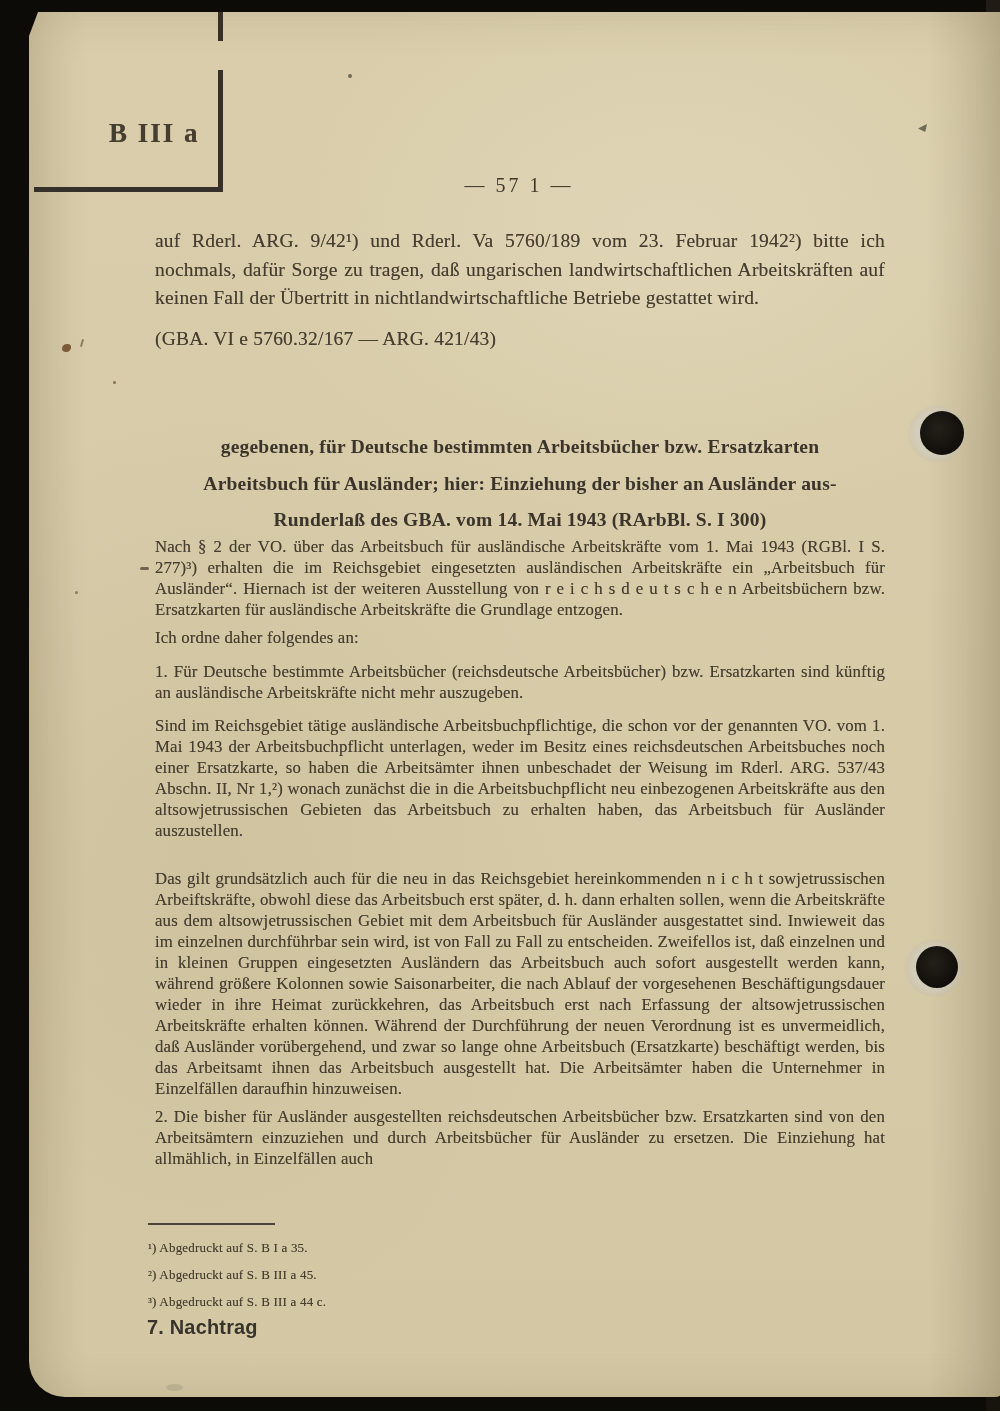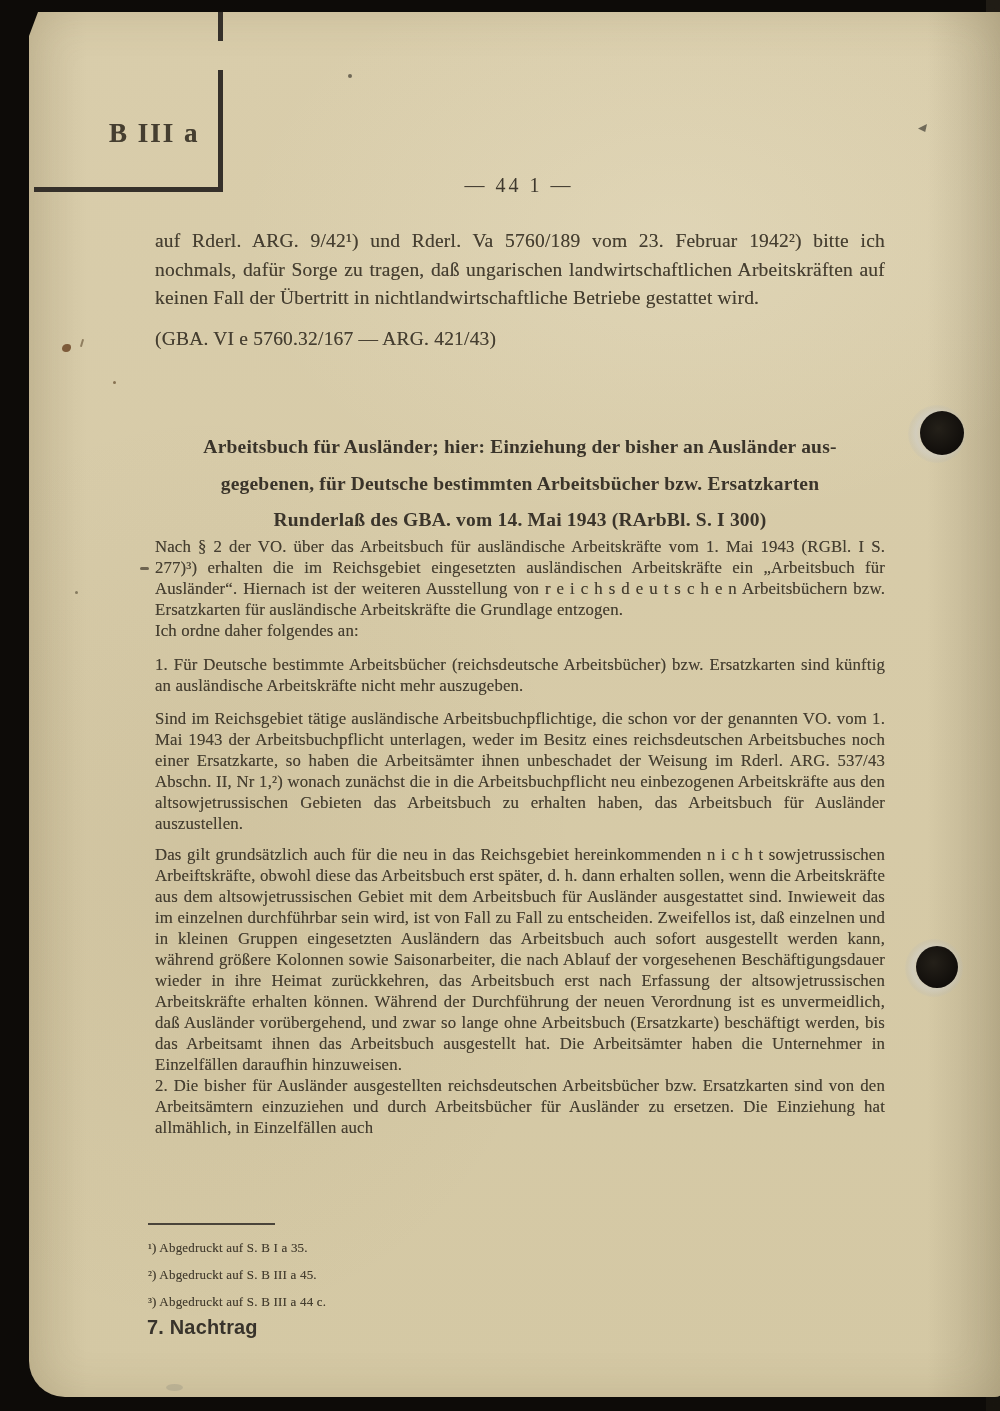--- a/index.html
+++ b/index.html
@@ -44,22 +44,22 @@
   .heading-block { position:absolute; left:126px; top:416px; width:730px;
     text-align:center; color:#3a342a; }
   .title-line { font-weight:700; font-size:19.5px; line-height:37px;
     white-space:nowrap; letter-spacing:.2px; }
   .subtitle { font-weight:700; font-size:19.5px; line-height:30px; margin-top:3px;
     letter-spacing:.2px; }
 
   .body-block { position:absolute; left:126px; top:524px; width:730px; }
   .body-block p { font-size:16.8px; line-height:21px; text-align:justify;
     letter-spacing:.15px; }
-  .gap-a { margin-top:0; } .gap-b { margin-top:13px; }
-  .gap-c { margin-top:12px; }  .gap-d { margin-top:10px; }
+  .gap-a { margin-top:7px; } .gap-b { margin-top:13px; }
+  .gap-c { margin-top:12px; }  .gap-d { margin-top:27px; }
 
   .footnote-block { position:absolute; left:119px; top:1211px; width:730px; }
   .footnote-rule { width:127px; height:0; border-top:2px solid #4a443a; }
   .footnote-list { margin-top:9px; }
   .footnote-list div { font-size:13px; line-height:27px; letter-spacing:.2px; }
 
   .supplement { position:absolute; left:118px; top:1303px;
     font-family:"Liberation Sans", sans-serif; font-weight:700; font-size:21px;
     color:#38332b; letter-spacing:.2px; transform:scaleX(.95);
     transform-origin:left center; }
@@ -95,30 +95,30 @@
 
 <div class="paper">
 
   <div class="corner-wedge"></div>
 
   <div class="rule v-seg1"></div>
   <div class="rule v-seg2"></div>
   <div class="rule h-seg"></div>
   <div class="section-label ink">B III a</div>
 
-  <div class="page-number">— 44 1 —</div>
+  <div class="page-number">— 57 1 —</div>
 
   <div class="intro-block">
     <p class="ink">auf Rderl. ARG. 9/42¹) und Rderl. Va 5760/189 vom 23. Februar 1942²) bitte ich nochmals, dafür Sorge zu tragen, daß ungarischen landwirtschaftlichen Arbeitskräften auf keinen Fall der Übertritt in nichtlandwirtschaftliche Betriebe gestattet wird.</p>
     <p class="ink reference">(GBA. VI e 5760.32/167 — ARG. 421/43)</p>
   </div>
 
   <div class="heading-block">
+    <div class="title-line">gegebenen, für Deutsche bestimmten Arbeitsbücher bzw. Ersatzkarten</div>
     <div class="title-line">Arbeitsbuch für Ausländer; hier: Einziehung der bisher an Ausländer aus-</div>
-    <div class="title-line">gegebenen, für Deutsche bestimmten Arbeitsbücher bzw. Ersatzkarten</div>
     <div class="subtitle">Runderlaß des GBA. vom 14. Mai 1943 (RArbBl. S. I 300)</div>
   </div>
 
   <div class="body-block">
     <p class="ink">Nach § 2 der VO. über das Arbeitsbuch für ausländische Arbeitskräfte vom 1. Mai 1943 (RGBl. I S. 277)³) erhalten die im Reichsgebiet eingesetzten ausländischen Arbeitskräfte ein „Arbeitsbuch für Ausländer“. Hiernach ist der weiteren Ausstellung von r e i c h s d e u t s c h e n Arbeitsbüchern bzw. Ersatzkarten für ausländische Arbeitskräfte die Grundlage entzogen.</p>
     <p class="ink gap-a">Ich ordne daher folgendes an:</p>
     <p class="ink gap-b">1. Für Deutsche bestimmte Arbeitsbücher (reichsdeutsche Arbeitsbücher) bzw. Ersatzkarten sind künftig an ausländische Arbeitskräfte nicht mehr auszugeben.</p>
     <p class="ink gap-c">Sind im Reichsgebiet tätige ausländische Arbeitsbuchpflichtige, die schon vor der genannten VO. vom 1. Mai 1943 der Arbeitsbuchpflicht unterlagen, weder im Besitz eines reichsdeutschen Arbeitsbuches noch einer Ersatzkarte, so haben die Arbeitsämter ihnen unbeschadet der Weisung im Rderl. ARG. 537/43 Abschn. II, Nr 1,²) wonach zunächst die in die Arbeitsbuchpflicht neu einbezogenen Arbeitskräfte aus den altsowjetrussischen Gebieten das Arbeitsbuch zu erhalten haben, das Arbeitsbuch für Ausländer auszustellen.</p>
     <p class="ink gap-d">Das gilt grundsätzlich auch für die neu in das Reichsgebiet hereinkommenden n i c h t sowjetrussischen Arbeiftskräfte, obwohl diese das Arbeitsbuch erst später, d. h. dann erhalten sollen, wenn die Arbeitskräfte aus dem altsowjetrussischen Gebiet mit dem Arbeitsbuch für Ausländer ausgestattet sind. Inwieweit das im einzelnen durchführbar sein wird, ist von Fall zu Fall zu entscheiden. Zweifellos ist, daß einzelnen und in kleinen Gruppen eingesetzten Ausländern das Arbeitsbuch auch sofort ausgestellt werden kann, während größere Kolonnen sowie Saisonarbeiter, die nach Ablauf der vorgesehenen Beschäftigungsdauer wieder in ihre Heimat zurückkehren, das Arbeitsbuch erst nach Erfassung der altsowjetrussischen Arbeitskräfte erhalten können. Während der Durchführung der neuen Verordnung ist es unvermeidlich, daß Ausländer vorübergehend, und zwar so lange ohne Arbeitsbuch (Ersatzkarte) beschäftigt werden, bis das Arbeitsamt ihnen das Arbeitsbuch ausgestellt hat. Die Arbeitsämter haben die Unternehmer in Einzelfällen daraufhin hinzuweisen.</p>
     <p class="ink gap-a">2. Die bisher für Ausländer ausgestellten reichsdeutschen Arbeitsbücher bzw. Ersatzkarten sind von den Arbeitsämtern einzuziehen und durch Arbeitsbücher für Ausländer zu ersetzen. Die Einziehung hat allmählich, in Einzelfällen auch</p>

